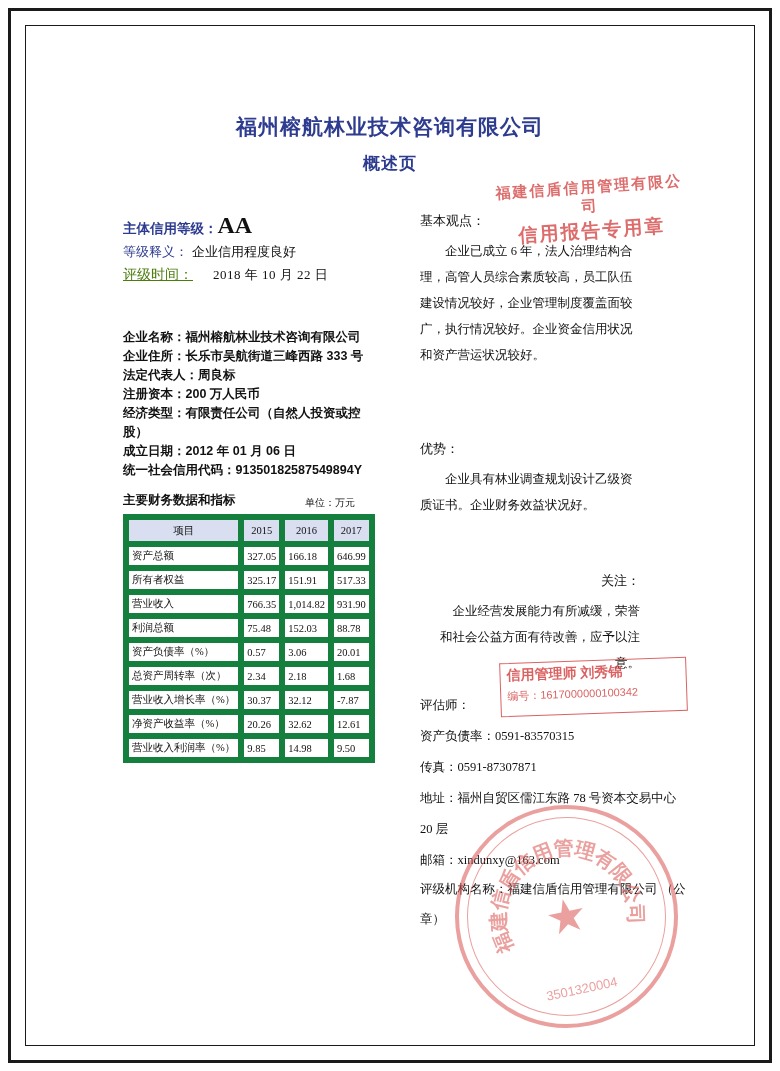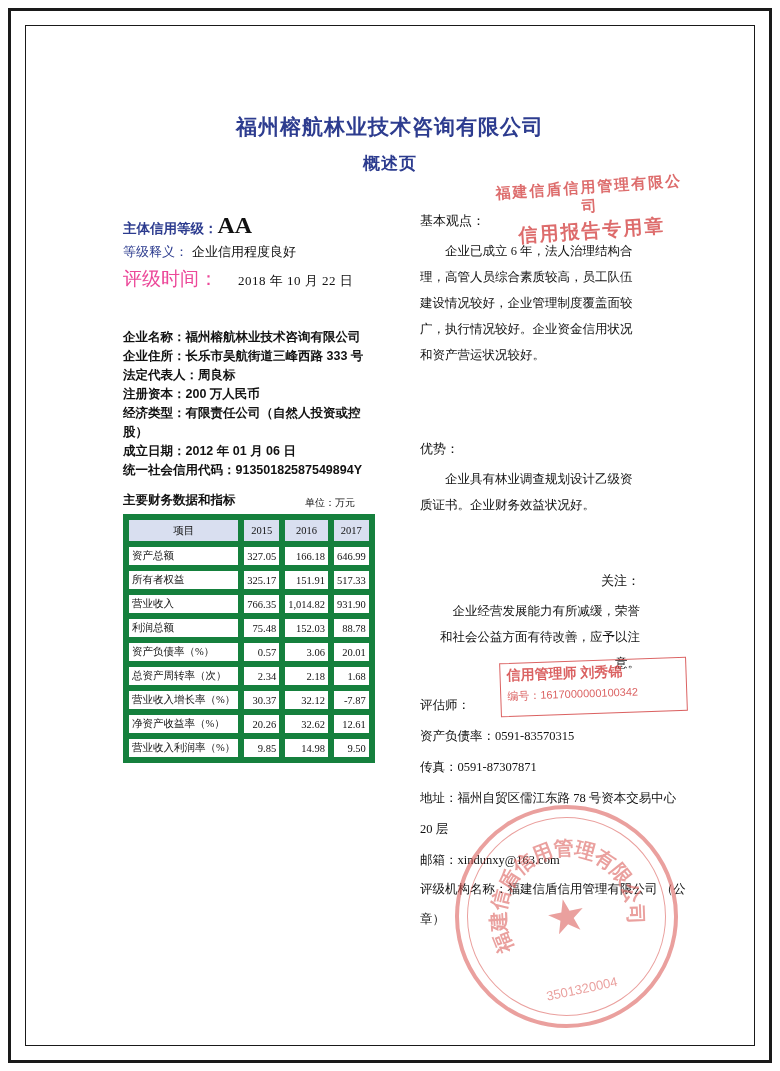--- a/index.html
+++ b/index.html
@@ -105,23 +105,24 @@
   .rating-def-value {
     font-size: 13px;
     color: #111;
     margin-left: 4px;
   }
   .rating-date-row {
     display: flex;
     align-items: baseline;
   }
   .rating-date-label {
-    font-size: 19px;
-    color: #ec4899;
-    font-family: "Liberation Sans", sans-serif;
+    font-size: 14px;
+    color: #4d7c0f;
+    font-family: "Liberation Sans", sans-serif;
+    text-decoration: underline;
   }
   .rating-date-value {
     font-size: 13px;
     color: #111;
     margin-left: 20px;
     letter-spacing: 0.5px;
   }
 
   .info-block {
     position: absolute;
@@ -178,21 +179,20 @@
     text-align: center;
     font-weight: normal;
     height: 17px;
   }
   table.fin td.lbl {
     text-align: left;
     width: 108px;
     white-space: nowrap;
   }
   table.fin td.num {
-    text-align: right;
     width: 45px;
   }
   table.fin tbody tr {
     height: 17px;
   }
 
   
   .right-col {
     position: absolute;
     left: 420px;

